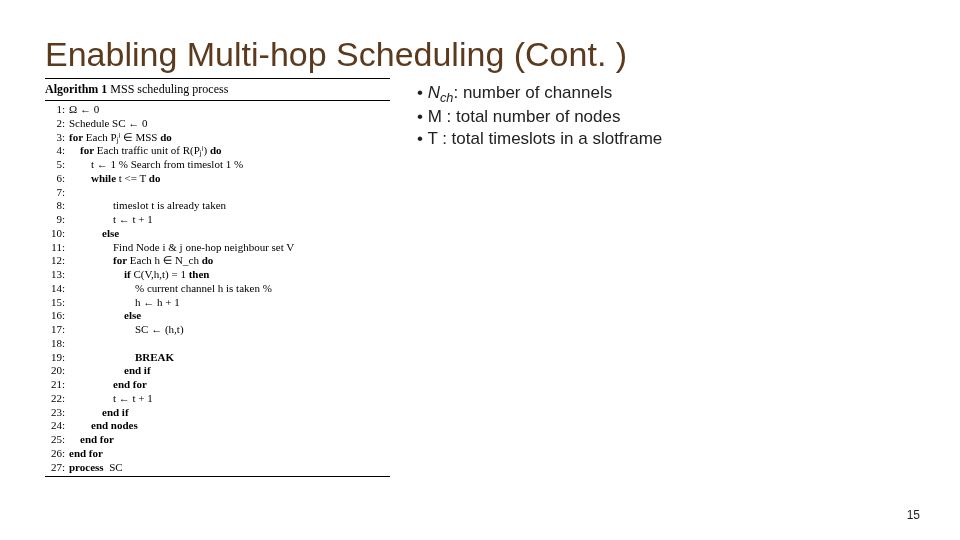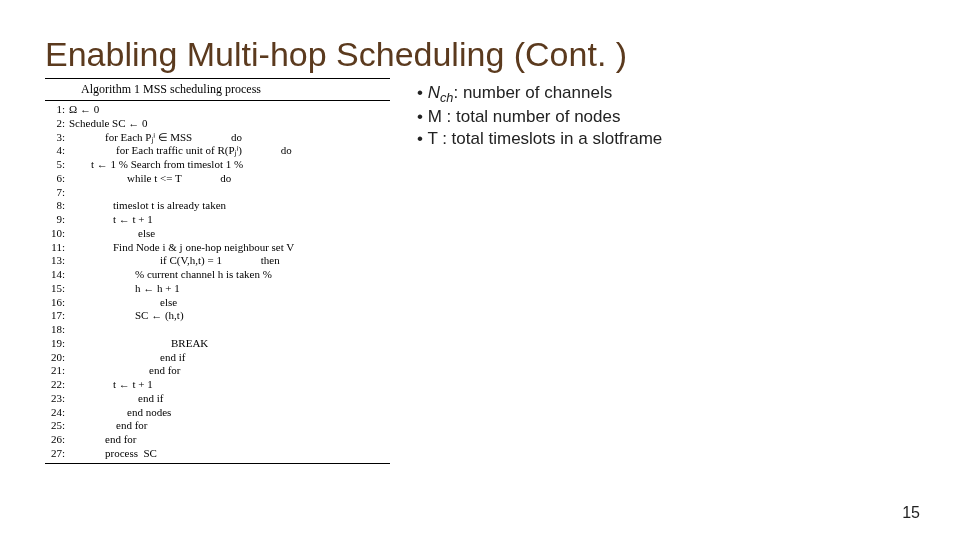--- a/index.html
+++ b/index.html
@@ -59,40 +59,40 @@
   }
   .ln {
     width: 20px;
     text-align: right;
     padding-right: 4px;
     flex-shrink: 0;
   }
   .code {
     font-family: 'Times New Roman', serif;
   }
-  .kw { font-weight: normal; margin-left: 36px; }
+  .kw { font-weight: bold; }
   .legend {
     font-family: 'Candara', 'Trebuchet MS', sans-serif;
     font-size: 17px;
     color: #222;
     margin-top: 5px;
   }
   .legend-item {
     margin-bottom: 2px;
   }
   .legend-item::before {
     content: "• ";
     margin-left: 2px;
   }
   .sub { font-style: italic; font-size: 0.75em; vertical-align: sub; }
   .slide-num {
     position: absolute;
     bottom: 18px;
     right: 40px;
-    font-size: 16px;
+    font-size: 12px;
     color: #222;
     font-family: 'Candara', sans-serif;
   }
 </style>
 </head>
 <body>
 
 <div class="frame">
   <div class="inner">
     <div class="title">Enabling Multi-hop Scheduling (Cont. )</div>
@@ -106,20 +106,21 @@
             <div class="algo-line"><span class="ln">2:</span><span class="code">Schedule SC ← 0</span></div>
             <div class="algo-line"><span class="ln">3:</span><span class="code"><span class="kw">for</span> Each Pⱼⁱ ∈ MSS <span class="kw">do</span></span></div>
             <div class="algo-line"><span class="ln">4:</span><span class="code">    <span class="kw">for</span> Each traffic unit of R(Pⱼⁱ) <span class="kw">do</span></span></div>
             <div class="algo-line"><span class="ln">5:</span><span class="code">        t ← 1 % Search from timeslot 1 %</span></div>
             <div class="algo-line"><span class="ln">6:</span><span class="code">        <span class="kw">while</span> t &lt;= T <span class="kw">do</span></span></div>
             <div class="algo-line"><span class="ln">7:</span></div>
             <div class="algo-line"><span class="ln">8:</span><span class="code">                timeslot t is already taken</span></div>
             <div class="algo-line"><span class="ln">9:</span><span class="code">                t ← t + 1</span></div>
             <div class="algo-line"><span class="ln">10:</span><span class="code">            <span class="kw">else</span></span></div>
             <div class="algo-line"><span class="ln">11:</span><span class="code">                Find Node i &amp; j one-hop neighbour set V</span></div>
+            <div class="algo-line"><span class="ln">12:</span><span class="code">                <span class="kw">for</span> Each h ∈ N_ch <span class="kw">do</span></span></div>
             <div class="algo-line"><span class="ln">13:</span><span class="code">                    <span class="kw">if</span> C(V,h,t) = 1 <span class="kw">then</span></span></div>
             <div class="algo-line"><span class="ln">14:</span><span class="code">                        % current channel h is taken %</span></div>
             <div class="algo-line"><span class="ln">15:</span><span class="code">                        h ← h + 1</span></div>
             <div class="algo-line"><span class="ln">16:</span><span class="code">                    <span class="kw">else</span></span></div>
             <div class="algo-line"><span class="ln">17:</span><span class="code">                        SC ← (h,t)</span></div>
             <div class="algo-line"><span class="ln">18:</span></div>
             <div class="algo-line"><span class="ln">19:</span><span class="code">                        <span class="kw">BREAK</span></span></div>
             <div class="algo-line"><span class="ln">20:</span><span class="code">                    <span class="kw">end if</span></span></div>
             <div class="algo-line"><span class="ln">21:</span><span class="code">                <span class="kw">end for</span></span></div>
             <div class="algo-line"><span class="ln">22:</span><span class="code">                t ← t + 1</span></div>

